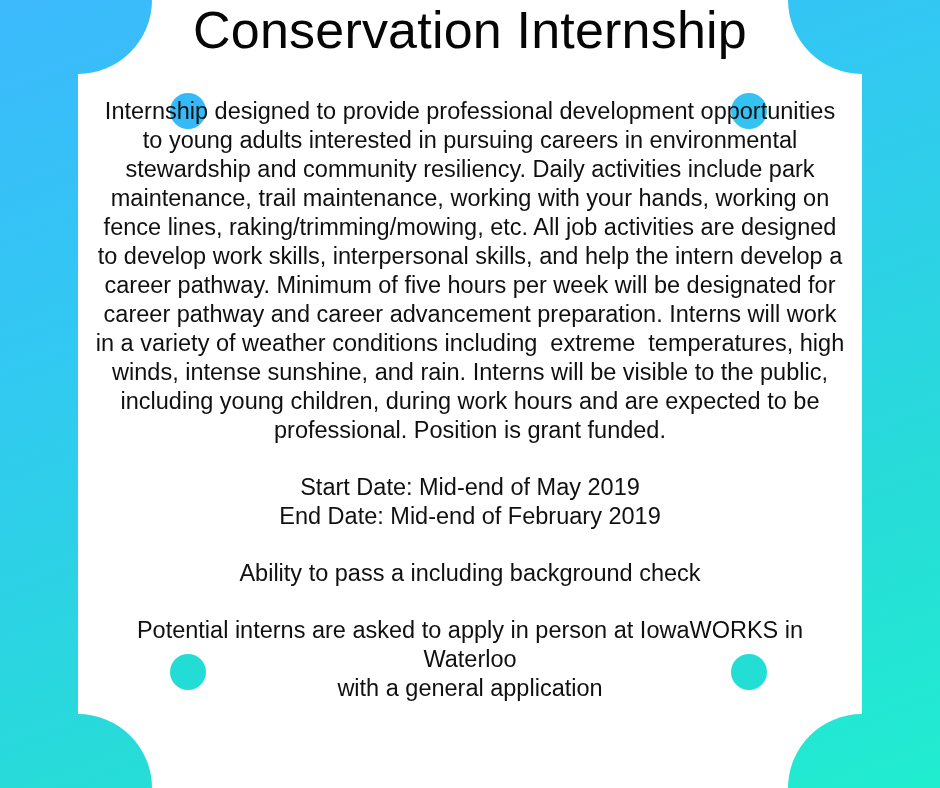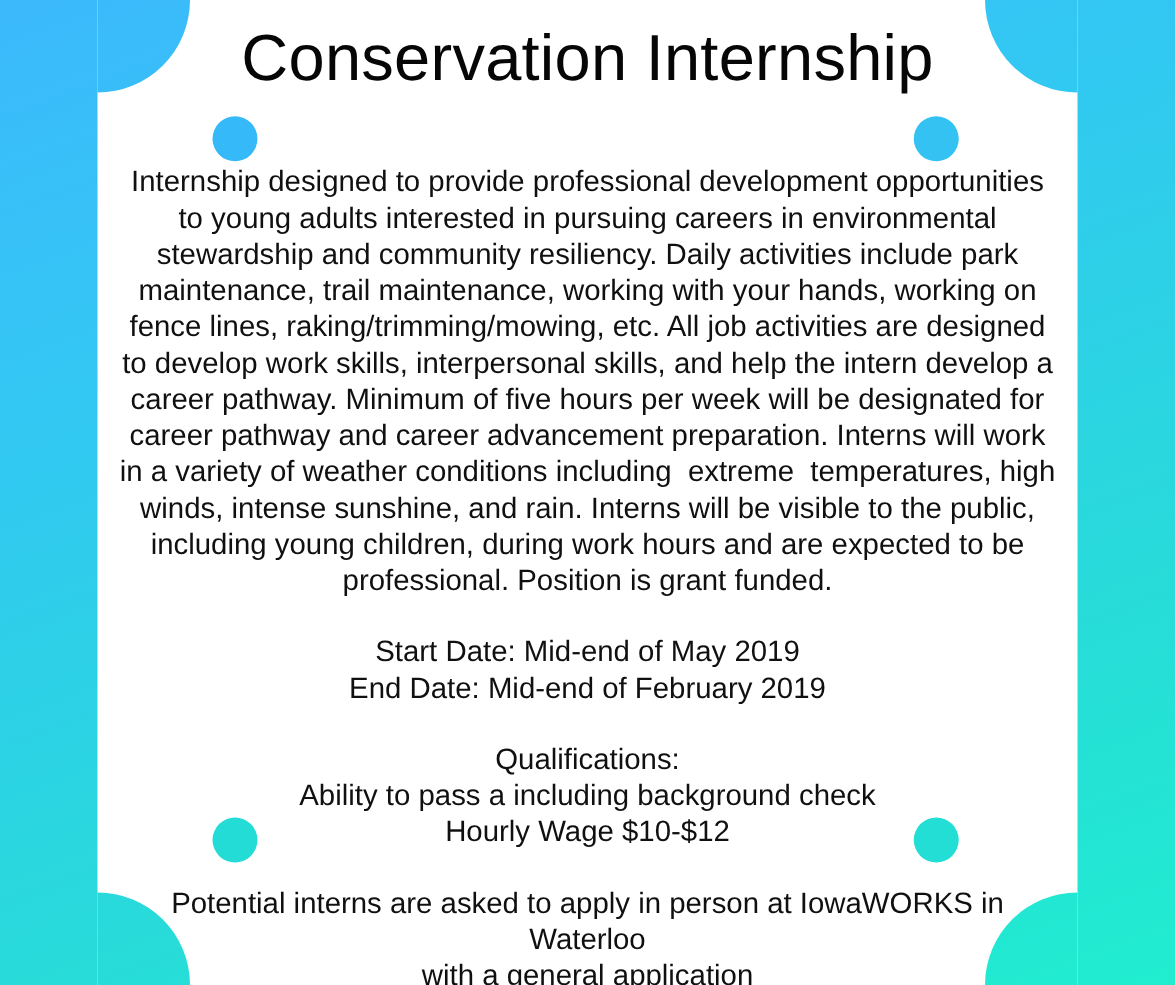--- a/index.html
+++ b/index.html
@@ -81,21 +81,21 @@
     top: 0;
     width: 784px;
     height: 788px;
     box-sizing: border-box;
     padding: 0 14px;
     text-align: center;
     color: #0a0a0a;
   }
 
   .title {
-    margin: 17px;
+    margin: 0;
     font-size: 52px;
     font-weight: 400;
     line-height: 1.18;
     letter-spacing: 0.2px;
     color: #060606;
   }
 
   .body-text {
     margin: 0;
     padding-top: 36px;
@@ -143,23 +143,21 @@
     <h1 class="title">Conservation Internship</h1>
 
     <p class="body-text">Internship designed to provide professional development opportunities to young adults interested in pursuing careers in environmental stewardship and community resiliency. Daily activities include park maintenance, trail maintenance, working with your hands, working on fence lines, raking/trimming/mowing, etc. All job activities are designed to develop work skills, interpersonal skills, and help the intern develop a career pathway. Minimum of five hours per week will be designated for career pathway and career advancement preparation. Interns will work in a variety of weather conditions including  extreme  temperatures, high winds, intense sunshine, and rain. Interns will be visible to the public, including young children, during work hours and are expected to be professional. Position is grant funded.</p>
 
     <div class="block dates-block">
       <span class="line">Start Date: Mid-end of May 2019</span>
       <span class="line">End Date: Mid-end of February 2019</span>
     </div>
 
     <div class="block quals-block">
-      <span class="line">Qualifications:</span>
       <span class="line">Ability to pass a including background check</span>
-      <span class="line">Hourly Wage $10-$12</span>
     </div>
 
     <div class="block apply-block">
       <span class="line">Potential interns are asked to apply in person at IowaWORKS in Waterloo</span>
       <span class="line">with a general application</span>
     </div>
 
   </div>
 </div>
 

